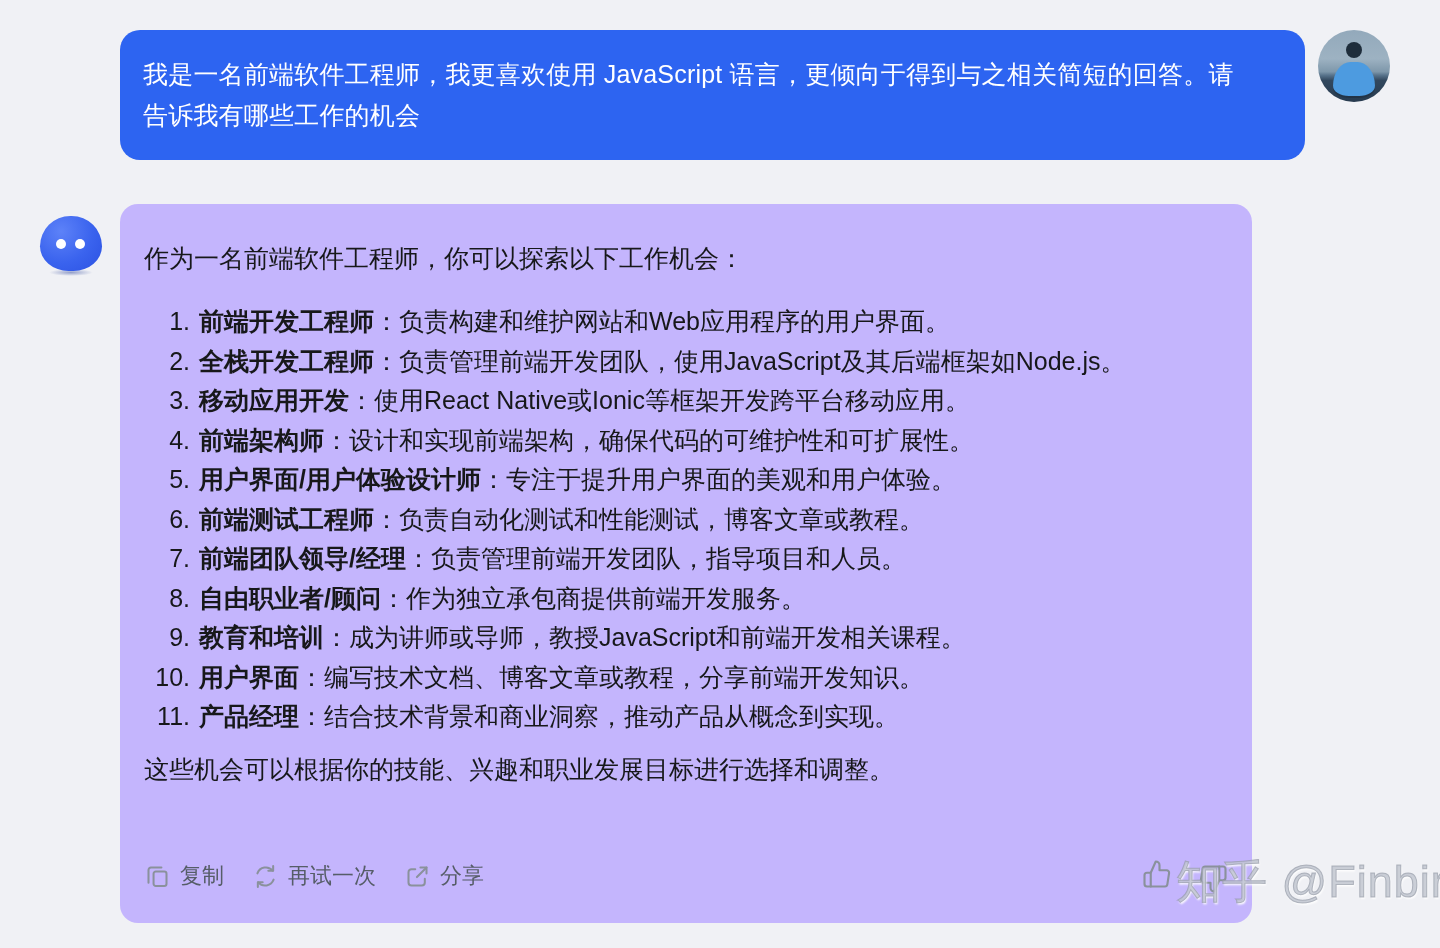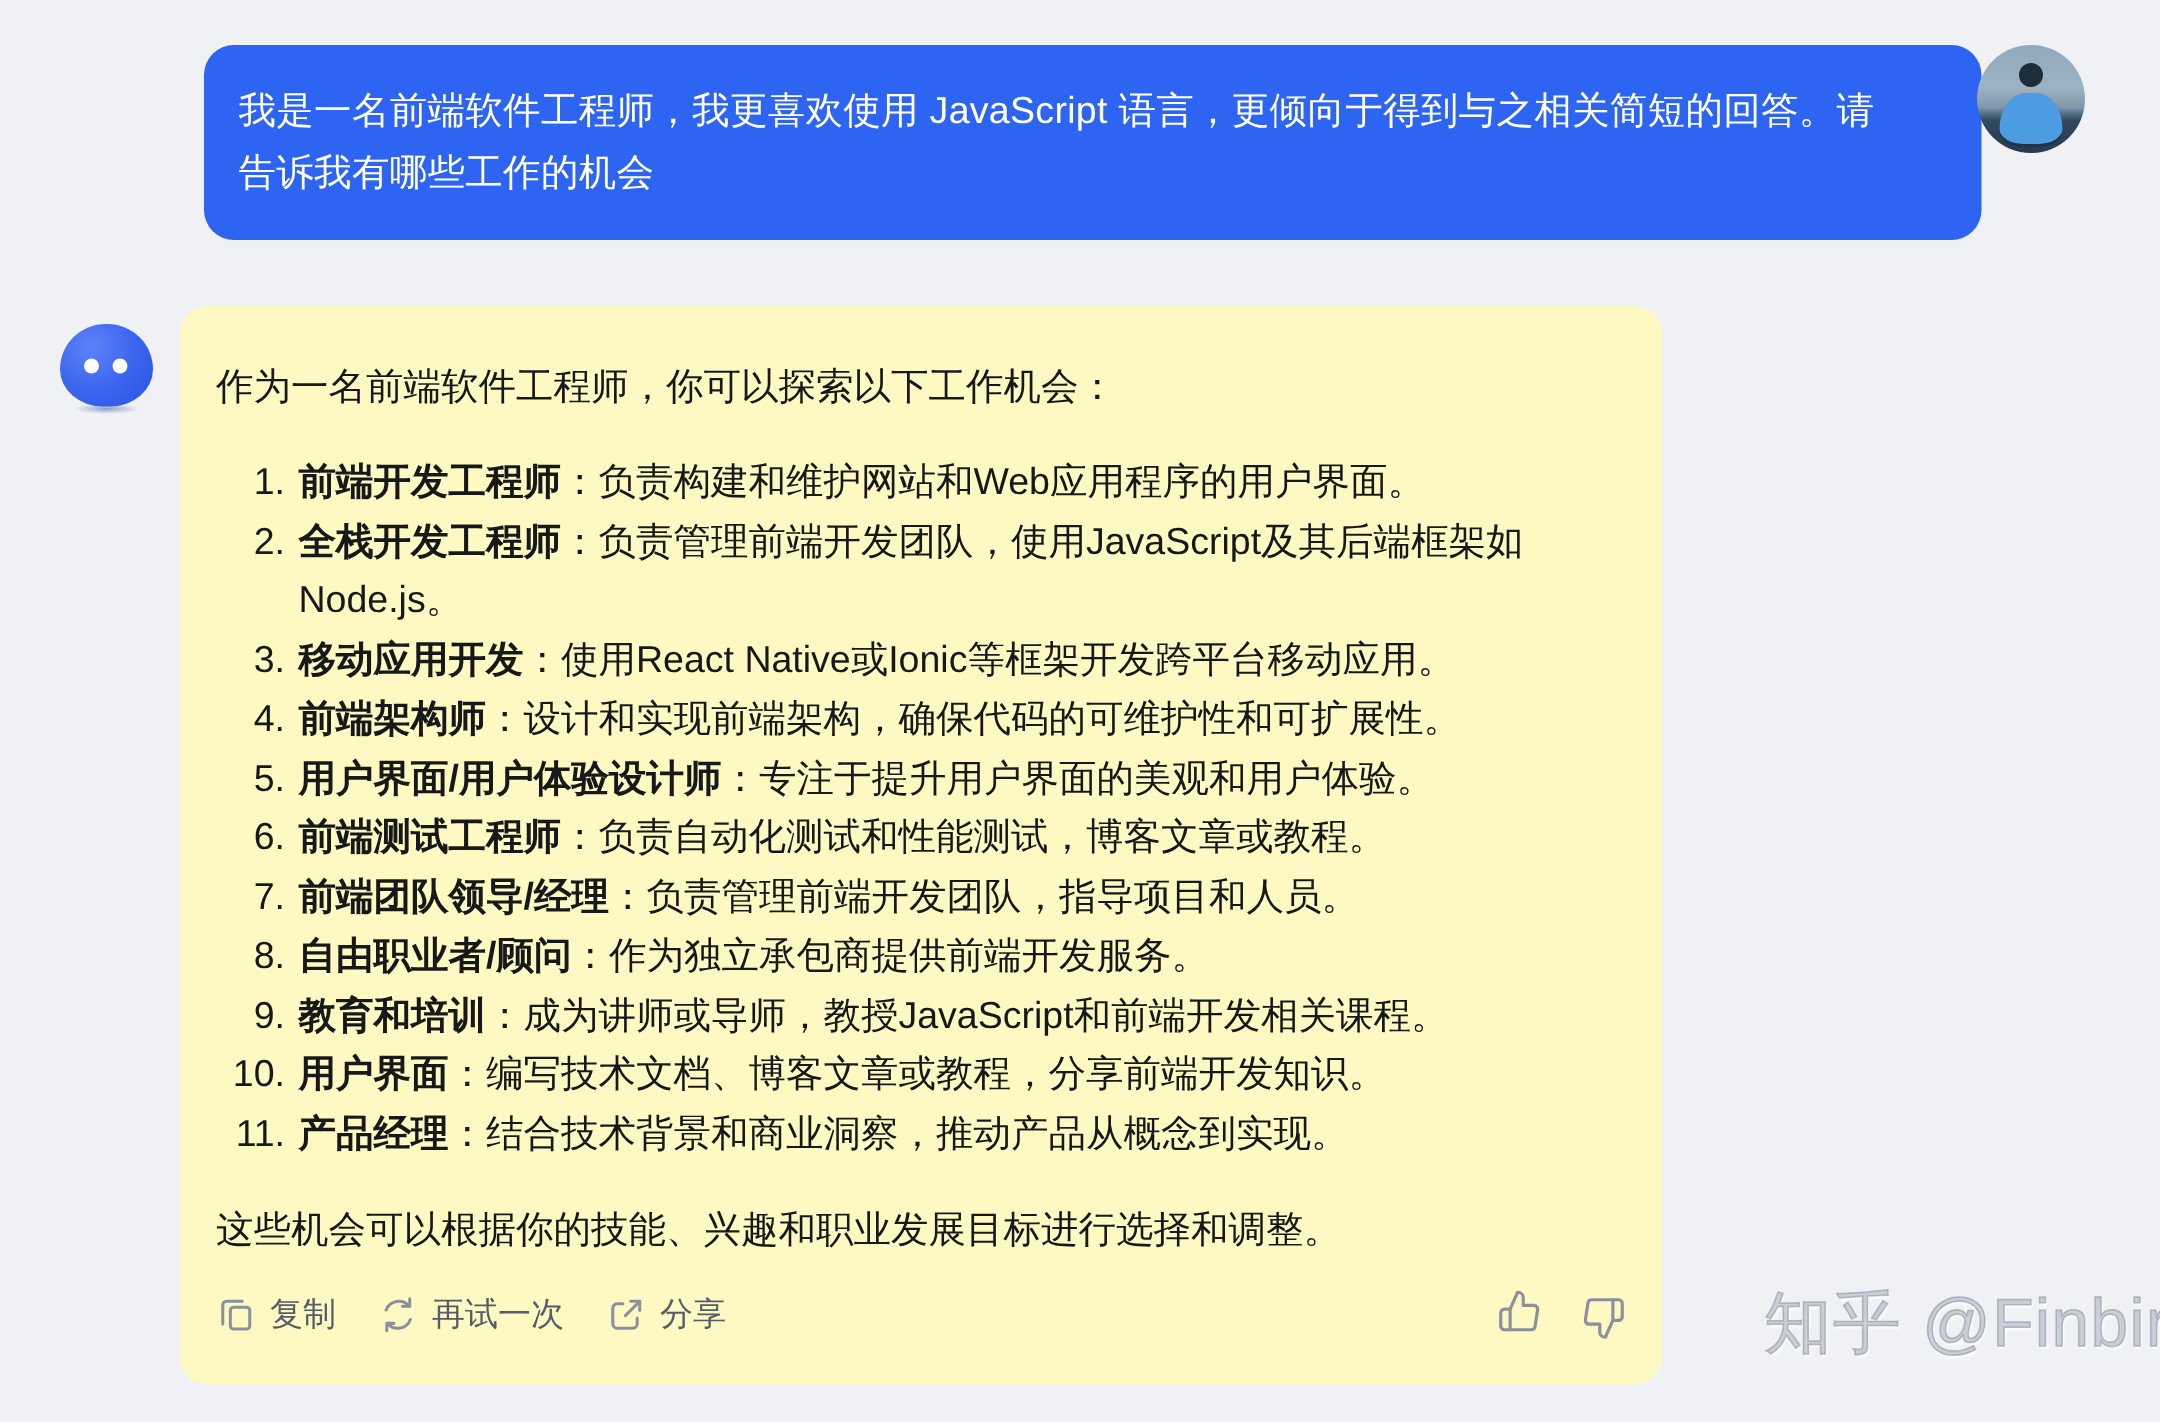--- a/index.html
+++ b/index.html
@@ -12,21 +12,20 @@
   }
   .stage { position: absolute; inset: 0; }
 
   
   .user-bubble {
     position: absolute; left: 120px; top: 30px; width: 1185px; min-height: 130px;
     border-radius: 20px;
     padding: 24px 52px 24px 23px;
     font-size: 25px; line-height: 41px; color: #ffffff;
     letter-spacing: 0.2px;
-    margin-left: 16px;
   }
   .user-avatar {
     position: absolute; left: 1318px; top: 30px; width: 72px; height: 72px;
     border-radius: 50%; overflow: hidden;
     background: linear-gradient(180deg, #93a9bb 0%, #9db2c2 40%, #7e97aa 58%,
                 #57728a 63%, #32485e 70%, #273a4e 100%);
   }
   .user-avatar .head {
     position: absolute; left: 50%; top: 16%; transform: translateX(-50%);
     width: 16px; height: 16px; border-radius: 50%; background: #1e2d3b;
@@ -48,31 +47,31 @@
   .ai-head .eye { position: absolute; top: 23px; width: 10px; height: 10px; border-radius: 50%; background: #ffffff; }
   .ai-head .eye.left  { left: 16px; }
   .ai-head .eye.right { left: 35px; }
   .ai-shadow {
     position: absolute; left: 9px; bottom: 0; width: 44px; height: 7px;
     background: radial-gradient(ellipse at center, rgba(35,60,150,0.45) 0%, rgba(35,60,150,0) 70%);
     border-radius: 50%;
   }
 
   .ai-card {
-    position: absolute; left: 120px; top: 204px; width: 988px; height: 719px;
-    background: #fef9c3; border-radius: 18px;
+    position: absolute; left: 120px; top: 204px; width: 1132px; height: 719px;
+    background: #c4b5fd; border-radius: 18px;
     padding: 0 24px;
   }
   .ai-intro { margin-top: 36px; font-size: 25px; line-height: 36px; }
   .job-list { margin-top: 26px; list-style: none; }
   .job-row { display: flex; align-items: baseline; line-height: 39.5px; font-size: 25px; }
   .job-num { width: 46px; text-align: right; flex: none; }
   .job-gap { width: 9px; flex: none; }
   .job-term { font-weight: 700; }
-  .ai-closing { margin-top: 26px; font-size: 25px; line-height: 36px; }
+  .ai-closing { margin-top: 14px; font-size: 25px; line-height: 36px; }
 
   
   .card-footer {
     position: absolute; left: 24px; right: 24px; top: 652px; height: 40px;
     display: flex; align-items: center; justify-content: space-between;
   }
   .footer-left { display: flex; align-items: flex-end; gap: 28px; }
   .action-btn {
     display: flex; align-items: center; gap: 9px;
     background: none; border: none; cursor: pointer;

